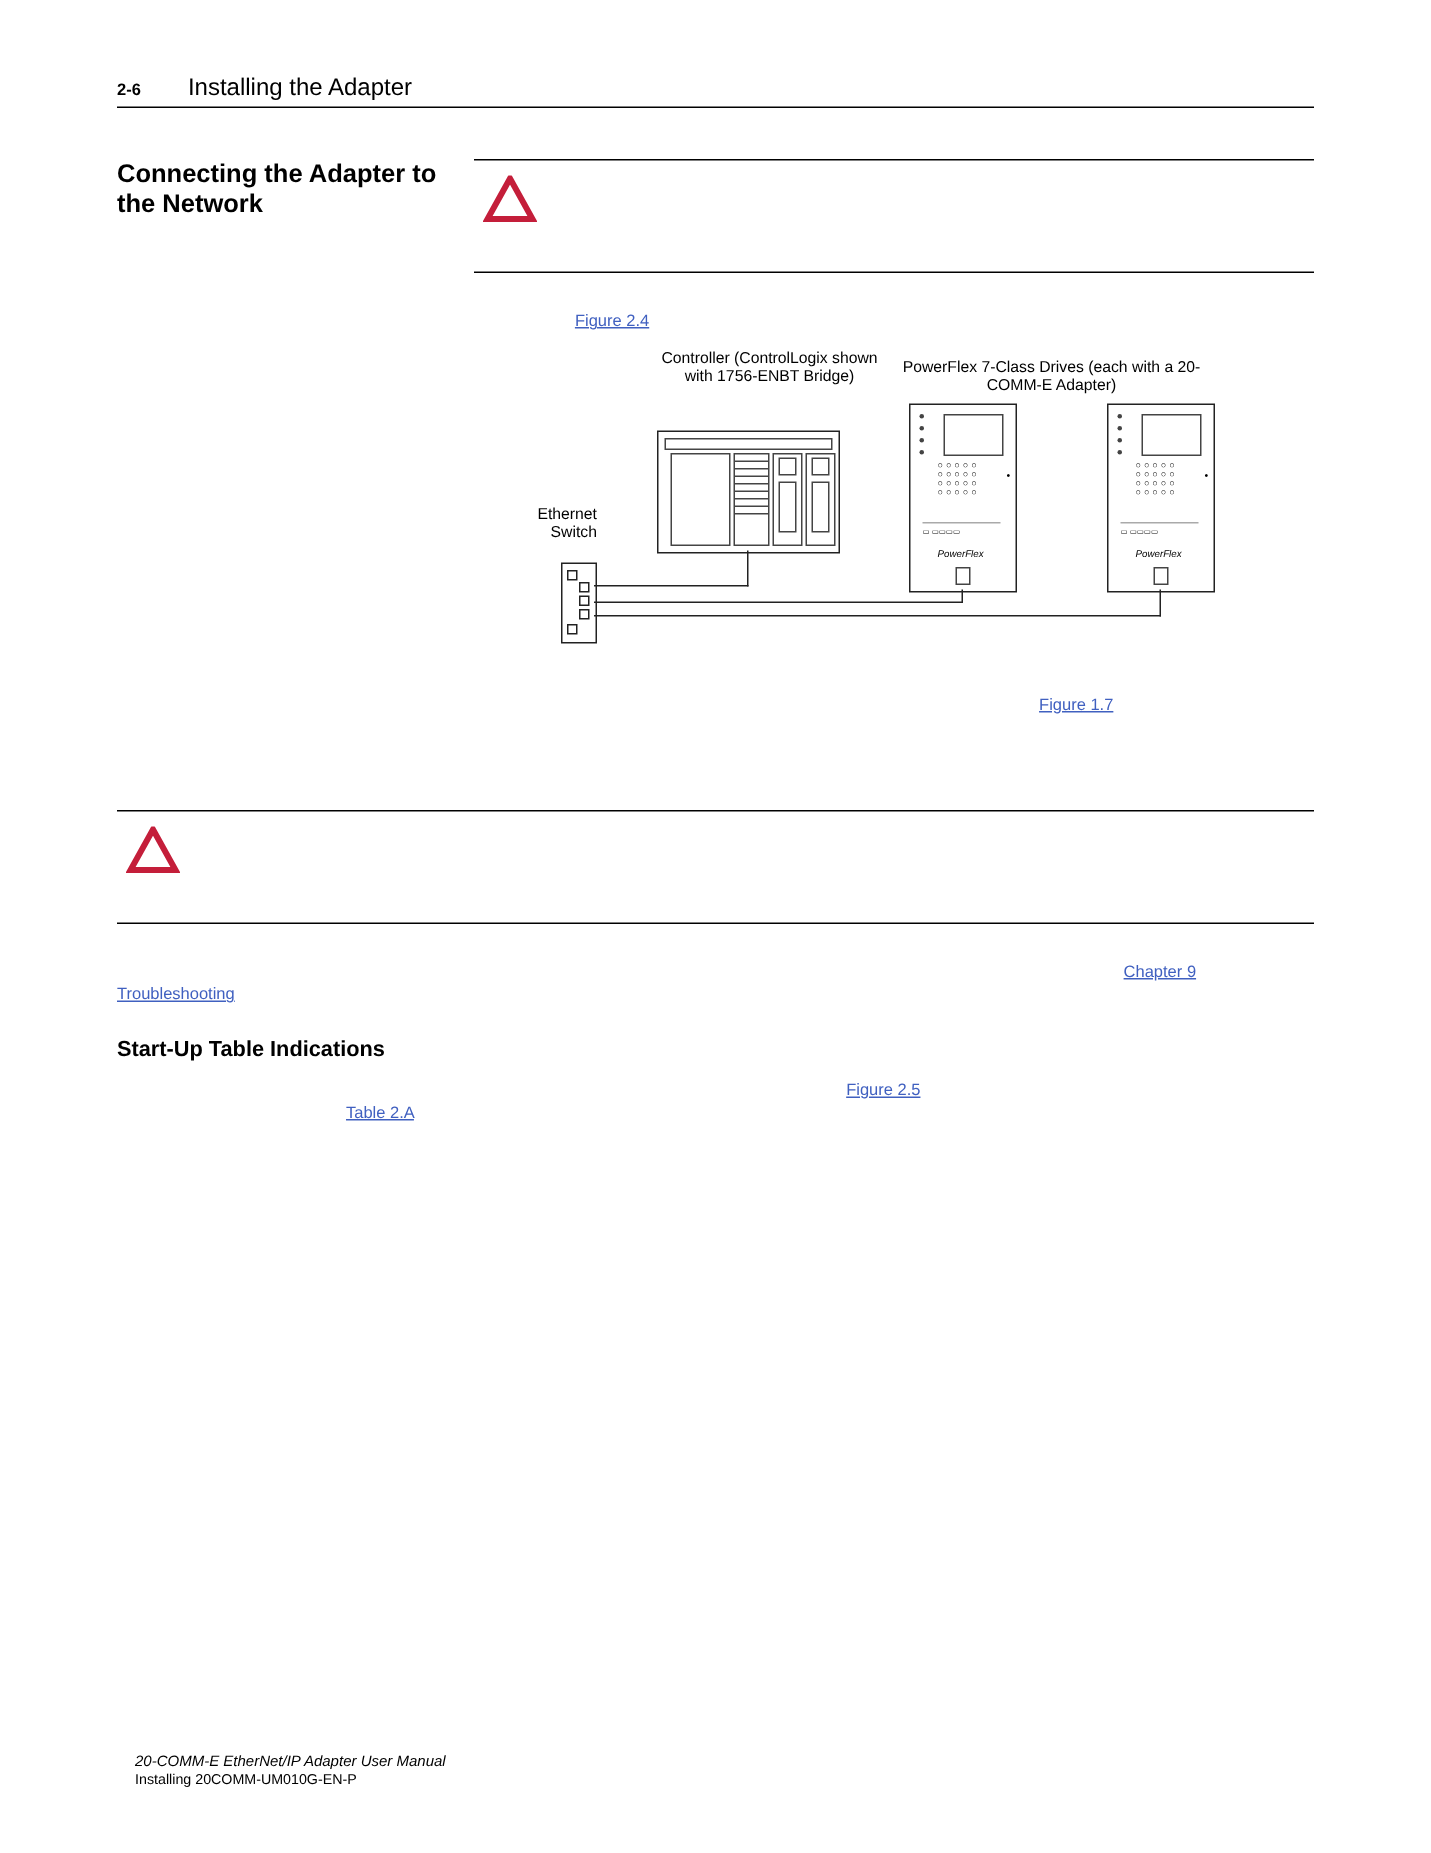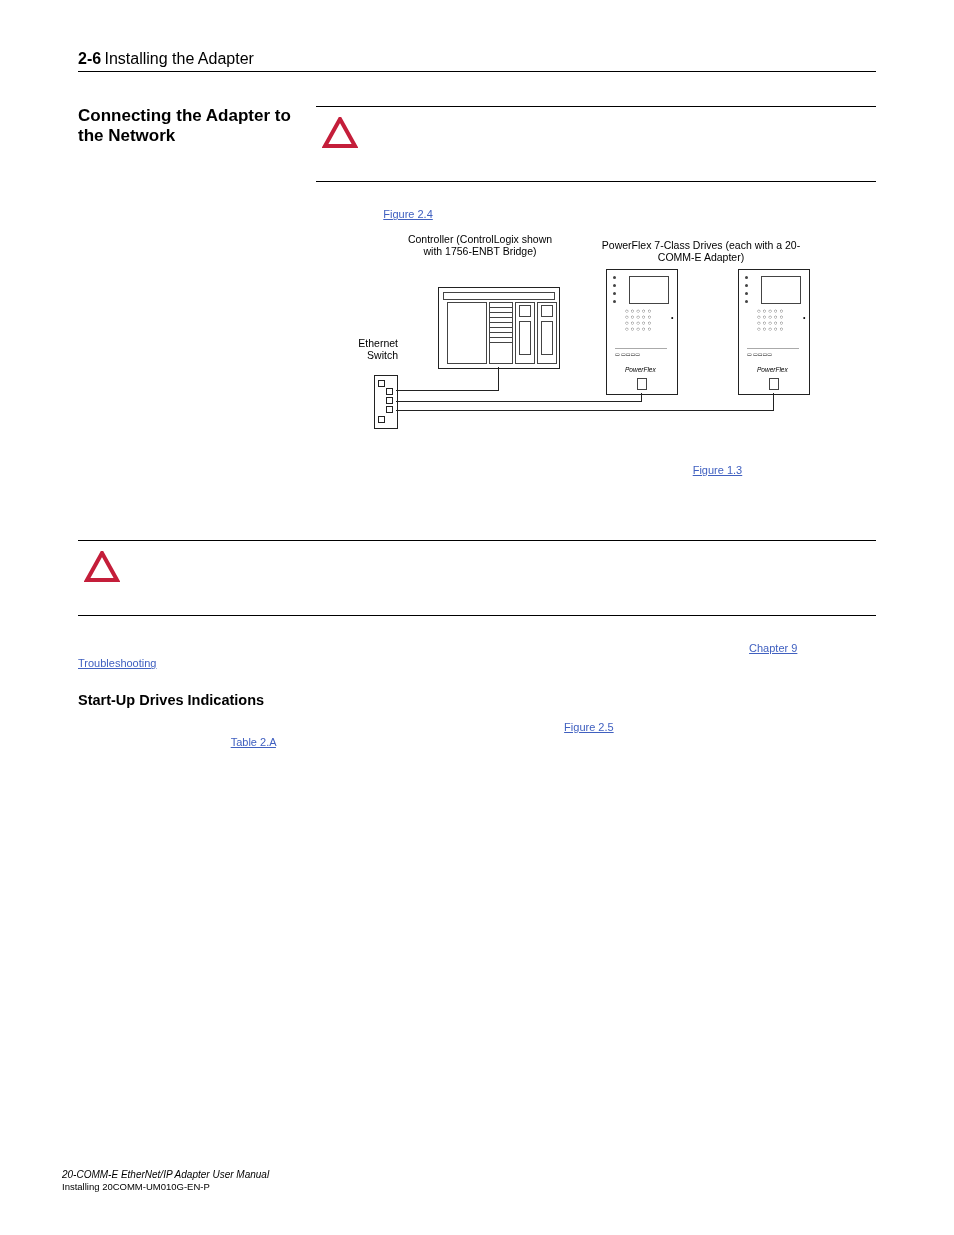--- a/index.html
+++ b/index.html
@@ -17,22 +17,23 @@
     box-sizing: border-box;
     padding: 50px 78px 40px 78px;
   }
   .header-line {
     border-bottom: 1px solid #000;
     padding-bottom: 3px;
     margin-bottom: 34px;
   }
   .page-num {
     font-weight: bold;
-    font-size: 16px;
+    font-size: 11px;
     display: inline-block;
+    margin-right: 28px;
   }
   .chapter-title {
     font-size: 16px;
   }
   .content-row {
     display: flex;
     width: 100%;
   }
   .left-col {
     width: 238px;
@@ -125,21 +126,21 @@
     background: #222;
   }
   .drive-box {
     position: absolute;
     border: 1px solid #222;
     background: #fff;
   }
   .footer {
     position: absolute;
     bottom: 42px;
-    left: 62px;
+    left: 90px;
     font-size: 10px;
     font-style: italic;
     line-height: 1.3;
     margin-top: 36px;
   }
   .footer .pub {
     font-style: normal;
     font-size: 9.5px;
   }
 </style>
@@ -171,21 +172,21 @@
         <span>1. Remove power from the drive.
 2. Use static control precautions.
 3. Connect one end of an Ethernet cable to the network. See </span>
         <span class="link-text">Figure 2.4</span>
         <span> for an example of wiring to an EtherNet/IP network.</span>
       </div>
 
 
       <div class="diagram-area">
 
-        <div class="dlabel" style="left:67px; top:0; width:150px;">Controller
+        <div class="dlabel" style="left:100px; top:0; width:150px;">Controller
 (ControlLogix shown with
 1756-ENBT Bridge)</div>
         <div class="dlabel" style="left:258px; top:6px; width:210px;">PowerFlex 7-Class Drives
 (each with a 20-COMM-E Adapter)</div>
         <div class="dlabel" style="left:0px; top:104px; width:60px; text-align:right;">Ethernet
 Switch</div>
 
         <div class="dev-box" style="left:100px; top:54px; width:120px; height:80px;">
           <div style="position:absolute; left:4px; top:4px; right:4px; height:6px; border:1px solid #444;"></div>
           <div style="position:absolute; left:8px; top:14px; width:38px; height:60px; border:1px solid #444;"></div>
@@ -251,21 +252,21 @@
 
         <div class="wire" style="left:303px; top:160px; width:1px; height:9px;"></div>
         <div class="wire" style="left:58px; top:168px; width:246px; height:1px;"></div>
 
         <div class="wire" style="left:435px; top:160px; width:1px; height:18px;"></div>
         <div class="wire" style="left:58px; top:177px; width:378px; height:1px;"></div>
       </div>
 
       <div class="body-text" style="margin-top:20px;">
         <span>4. Route the other end of the Ethernet cable through the bottom of the drive (</span>
-        <span class="link-text">Figure 1.3</span>
+        <span class="link-text">Figure 1.7</span>
         <span>), and insert its plug into the mating adapter receptacle.</span>
       </div>
     </div>
   </div>
 
   <div class="content-row" style="margin-top:36px;">
     <div class="right-col">
       <div class="attention-block">
         <div class="attention-icon">
           <svg width="36" height="32" viewBox="0 0 36 32">
@@ -276,21 +277,21 @@
       </div>
 
       <div class="body-text">
         <span>Install the drive cover, and apply power to the drive. The adapter receives its power from the connected drive. When you apply power to the adapter for the first time, its topmost 'PORT' status indicator should be steady green or flashing green after an initialization. If it is red, there is a problem. See </span>
         <span class="link-text">Chapter 9</span>
         <span>, </span>
         <span class="link-text">Troubleshooting</span>
         <span>.</span>
       </div>
 
-      <div class="sub-heading">Start-Up Drives Indications</div>
+      <div class="sub-heading">Start-Up Table Indications</div>
 
       <div class="body-text">
         <span>Status indicators for the drive and communications adapter can be viewed on the front of the drive (</span>
         <span class="link-text">Figure 2.5</span>
         <span>) after power has been applied. Possible start-up status indications are shown in </span>
         <span class="link-text">Table 2.A</span>
         <span>.</span>
       </div>
     </div>
   </div>

